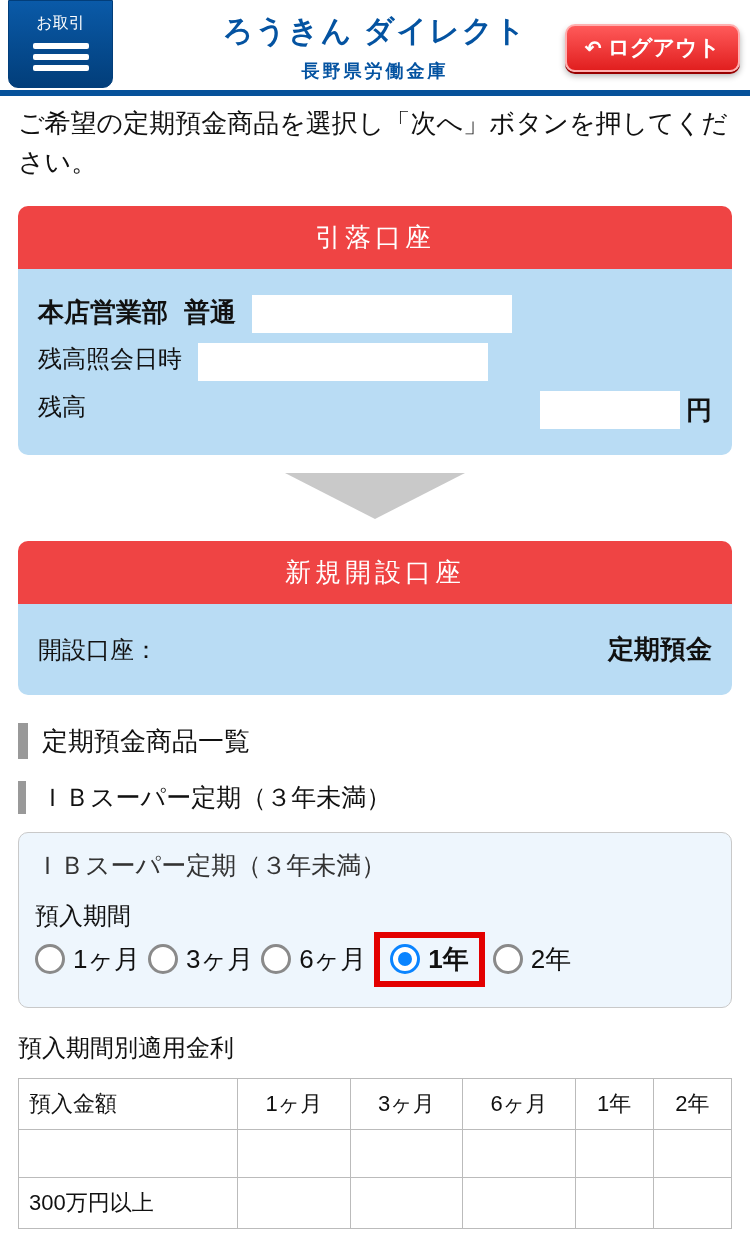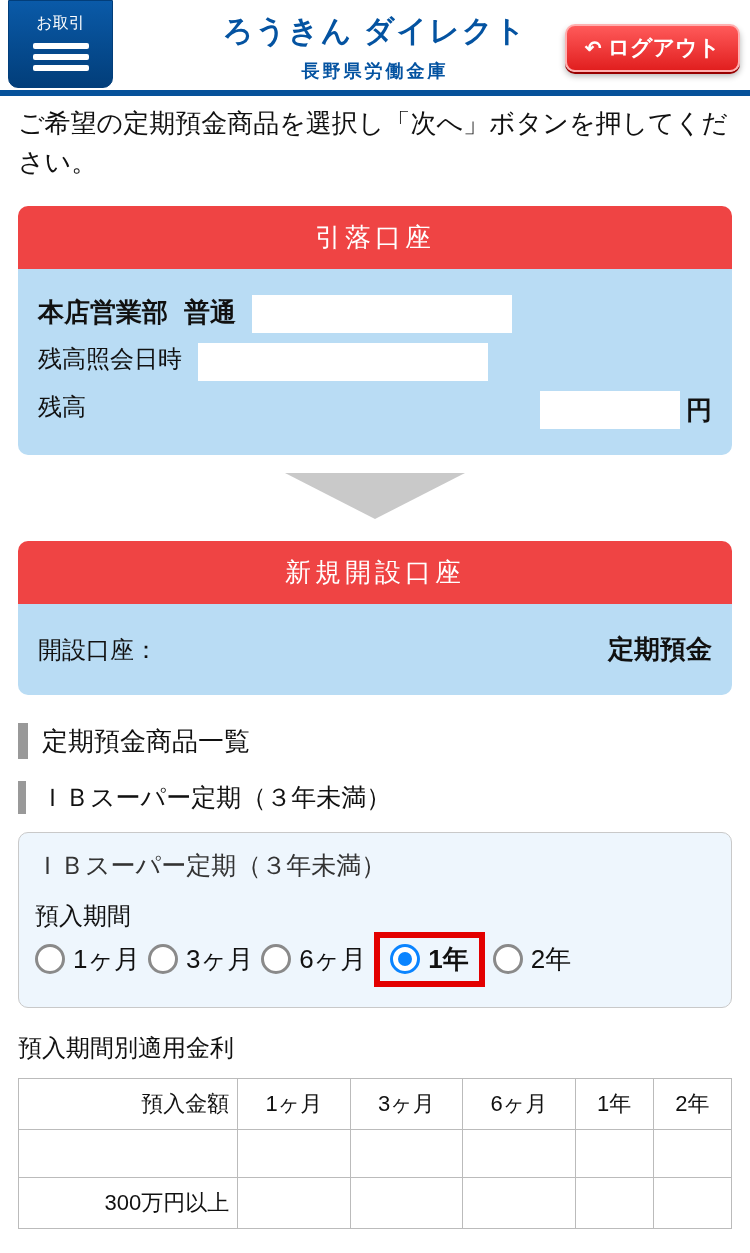--- a/index.html
+++ b/index.html
@@ -42,21 +42,21 @@
   .opts{display:flex;align-items:center;gap:8px;flex-wrap:nowrap}
   .opt{display:flex;align-items:center;gap:8px;font-size:26px}
   .radio{width:30px;height:30px;border:3px solid #8a8a8a;border-radius:50%;background:#fff;display:inline-block;position:relative}
   .radio.sel{border-color:#0a84ff}
   .radio.sel::after{content:"";position:absolute;inset:5px;border-radius:50%;background:#0a84ff}
   .hl{border:6px solid #e30000;padding:4px 10px;display:inline-flex;align-items:center;gap:10px}
   
   .rate-cap{font-size:24px;margin:4px 0 14px}
   table{width:100%;border-collapse:collapse}
   th,td{border:1px solid #bbb;padding:10px 8px;font-size:22px;font-weight:400;text-align:center}
-  th:first-child,td:first-child{text-align:right;padding-left:10px}
+  th:first-child,td:first-child{text-align:left;padding-left:10px}
   tbody tr:first-child td{height:48px}
 </style>
 </head>
 <body>
 
 <div class="header">
   <div class="menu-btn">
     <span class="label">お取引</span>
     <span class="bars">
         <span></span>

